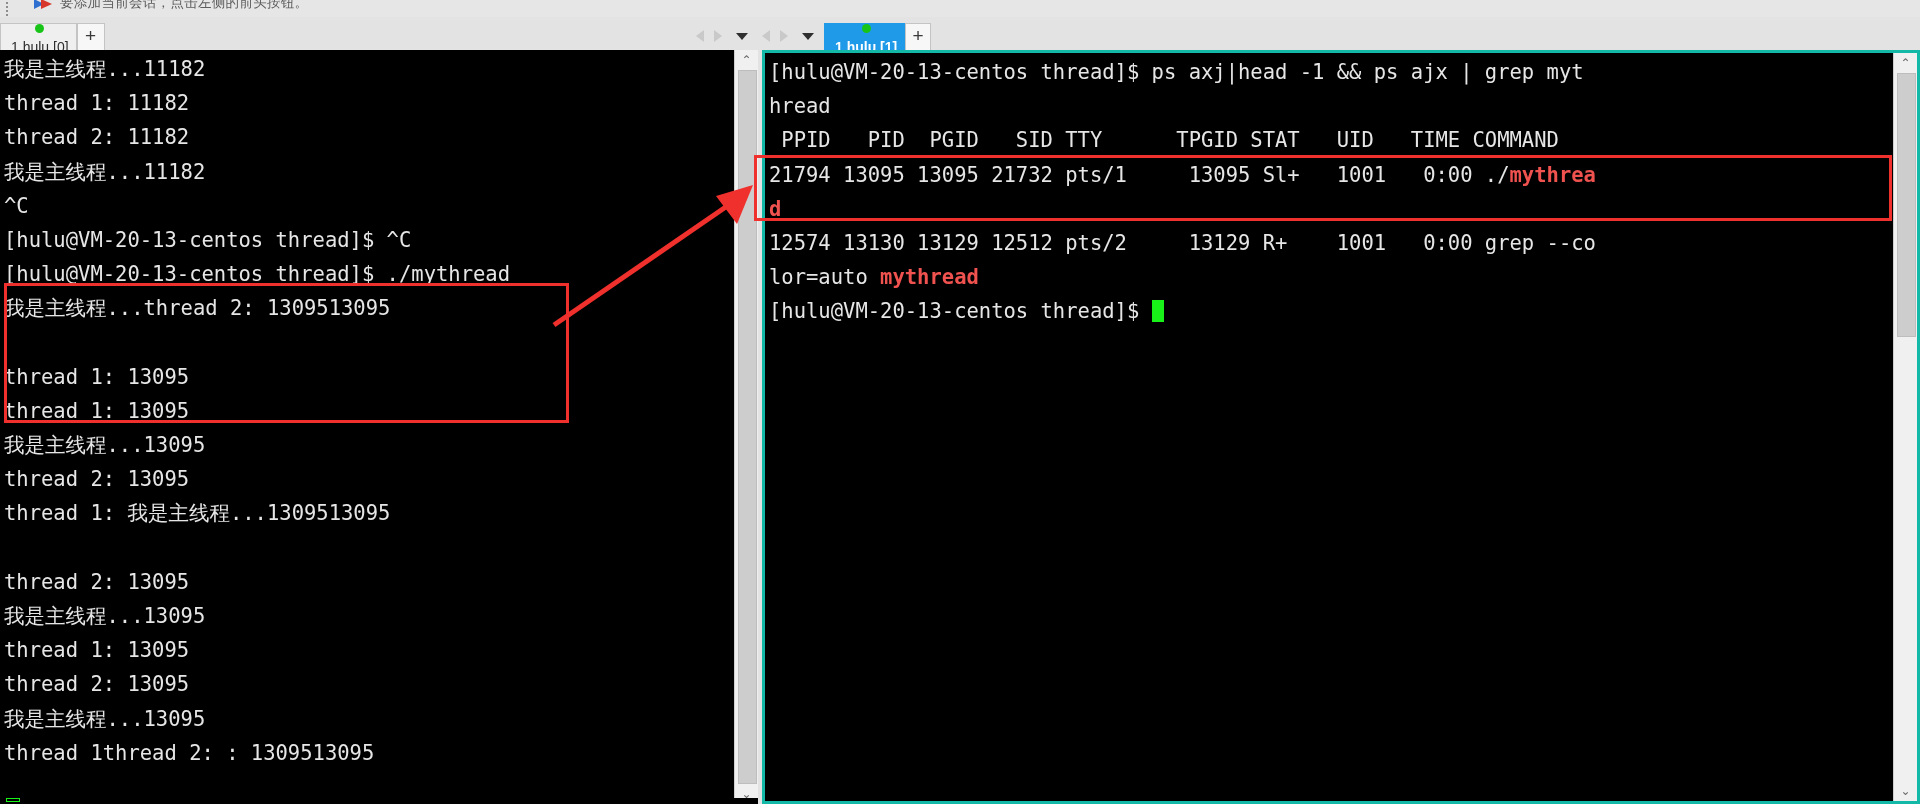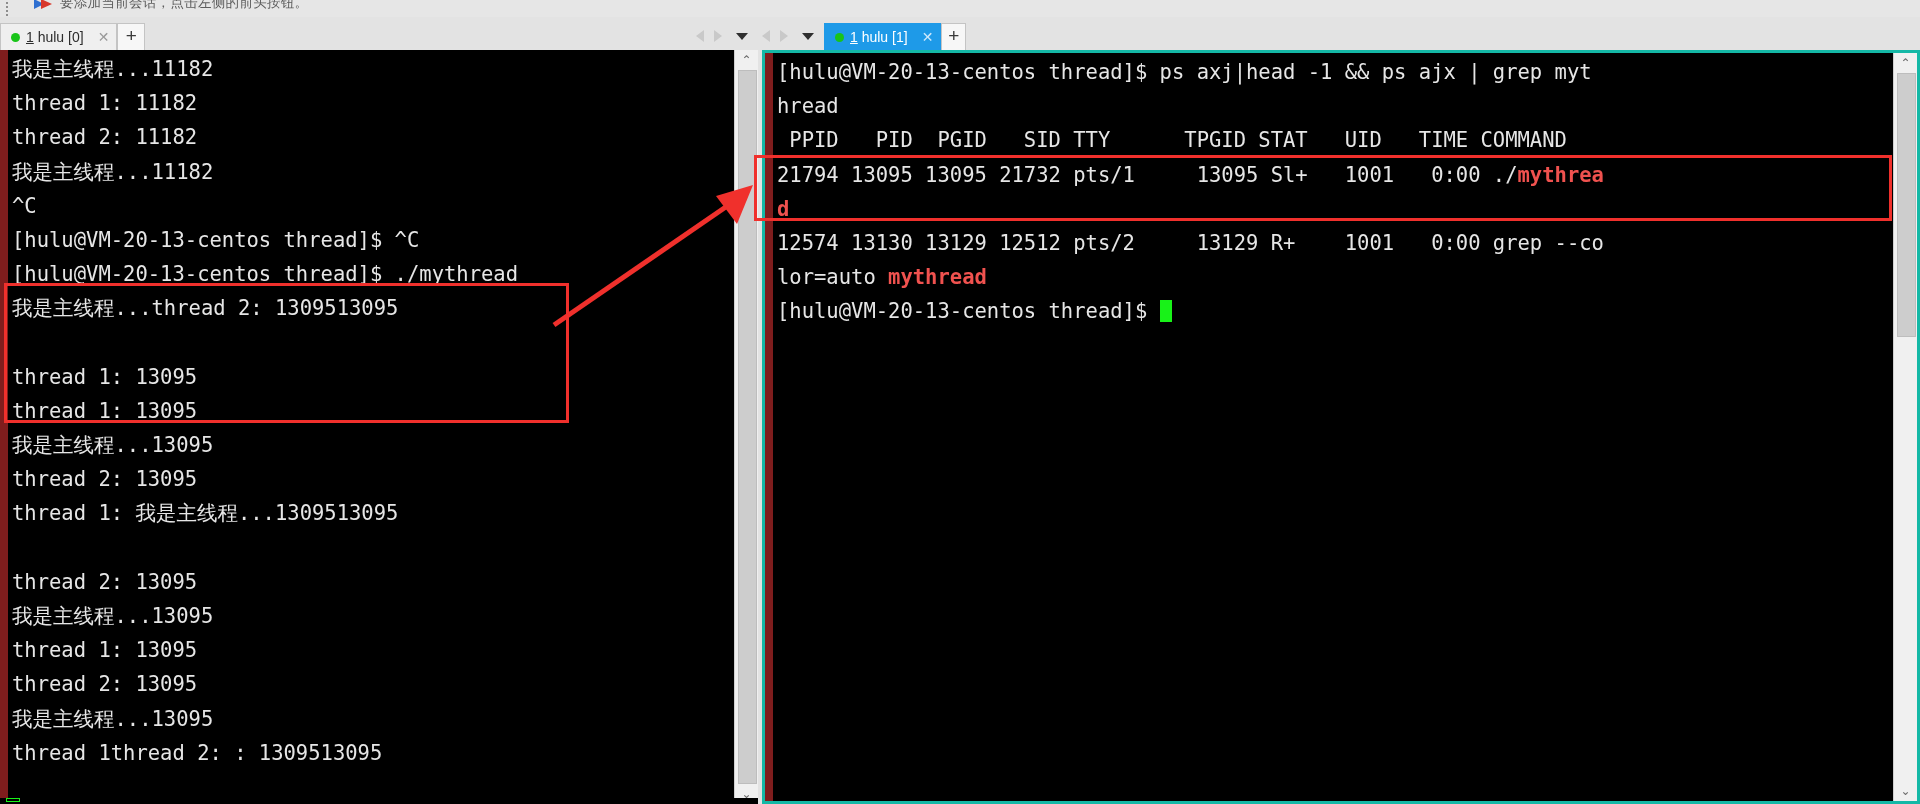--- a/index.html
+++ b/index.html
@@ -100,26 +100,27 @@
     gap: 6px;
     padding: 0 7px 0 10px;
     box-sizing: border-box;
     border: 1px solid #c4c4c4;
     border-bottom: none;
     background: #efefef;
     color: #2d2d2d;
     font-size: 14px;
     cursor: default;
     white-space: nowrap;
+    flex-direction: column;
   }
   .tab.active {
     background: #1e9ae8;
     border-color: #1e9ae8;
     color: #ffffff;
-    font-weight: normal;
+    font-weight: bold;
   }
   .tab .dot {
     width: 9px; height: 9px;
     border-radius: 50%;
     background: #19c419;
     flex: 0 0 auto;
   }
   .tab .label .acc { text-decoration: underline; }
   .tab .closer {
     margin-left: 8px;
@@ -169,23 +170,22 @@
     border-top: 7px solid #2f2f2f;
     border-left: 6px solid transparent;
     border-right: 6px solid transparent;
   }
 
   
   .term-wrap {
     position: relative;
     height: 754px;
     box-sizing: border-box;
-    background: #7f1d1d;
-    display: flex;
-    padding-left: 8px;
+    background: #fdba74;
+    display: flex;
   }
   .panel.right .term-wrap { border: 3px solid #14b8a6; }
   .panel.left  .term-wrap { border: none; }
 
   .term {
     flex: 1 1 auto;
     position: relative;
     overflow: hidden;
     background: #000000;
     color: #e6e6e6;

